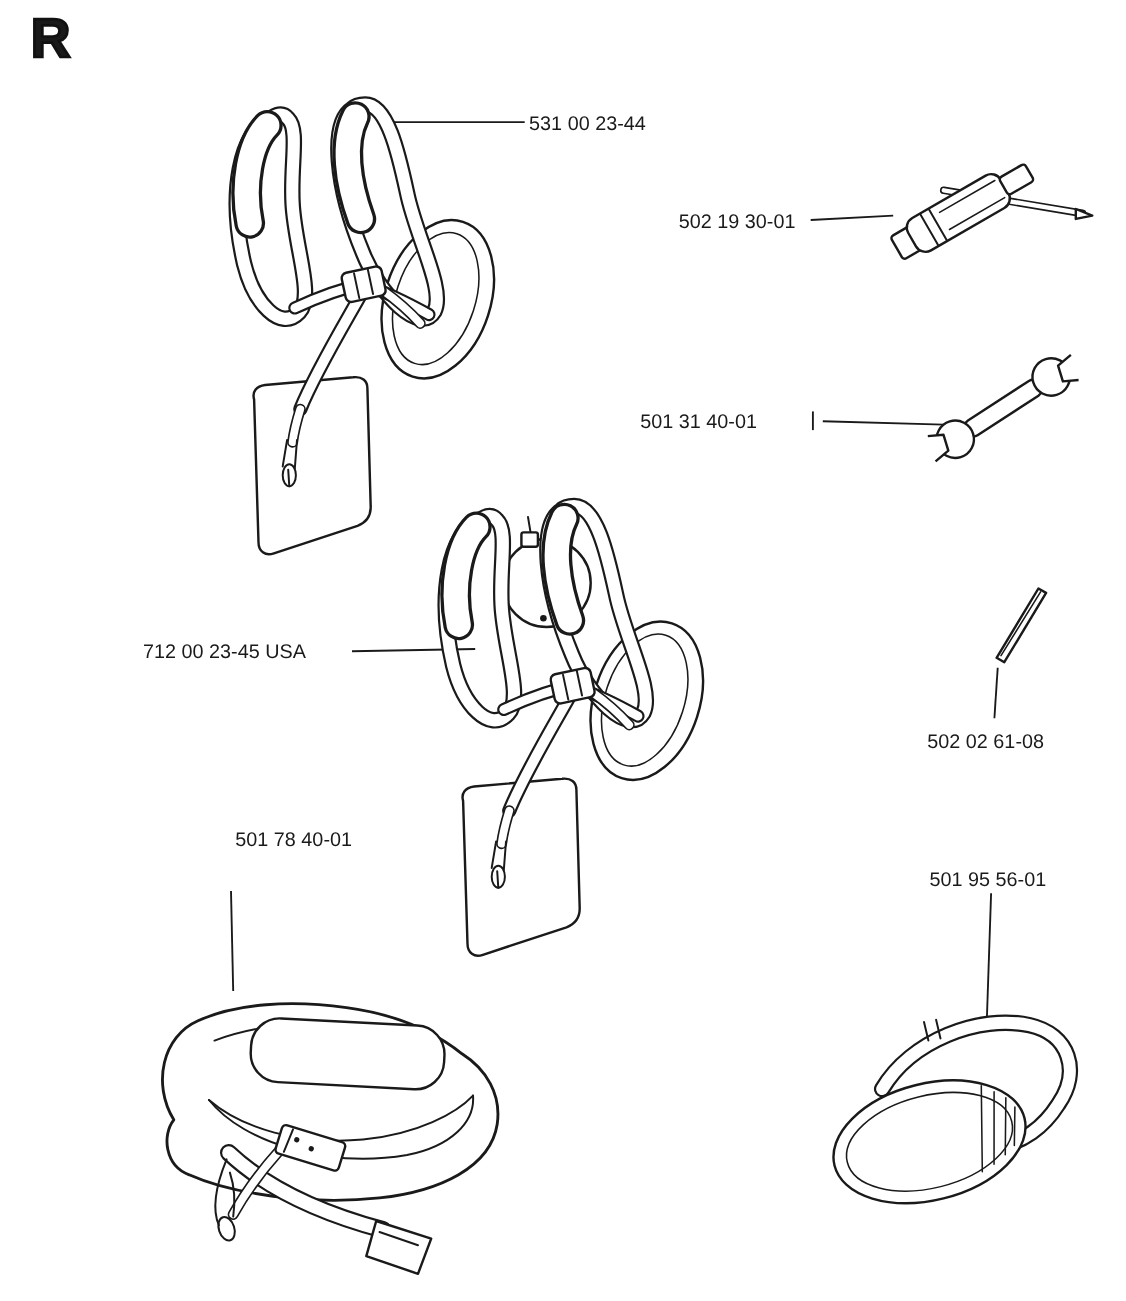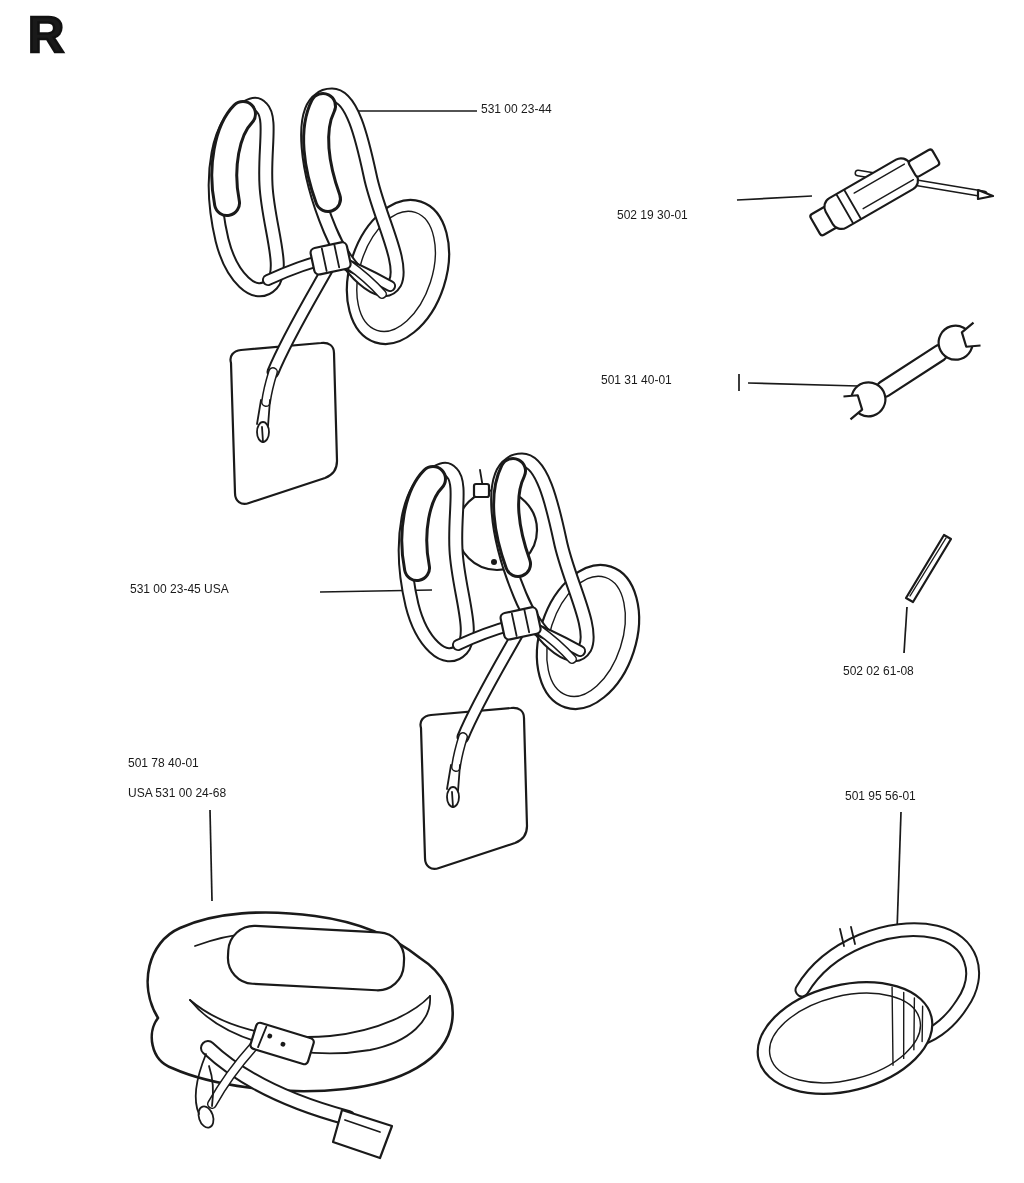--- a/index.html
+++ b/index.html
@@ -1,21 +1,21 @@
 <!DOCTYPE html>
 <html><head>
 <meta charset="utf-8">
 <style>
   html,body{margin:0;padding:0;background:#fff;}
   .page{position:relative;width:1024px;height:1183px;background:#ffffff;
         font-family:"Liberation Sans",sans-serif;color:#1a1a1a;overflow:hidden;}
   .section-letter{position:absolute;left:28px;top:6px;font-size:50px;font-weight:bold;
         -webkit-text-stroke:2.5px #111;letter-spacing:1px;}
-  .part-label{position:absolute;font-size:12px;white-space:nowrap;color:#1a1a1a;}
-  .belt-label{white-space:normal;text-align:left;line-height:30px;}
+  .part-label{position:absolute;font-size:18px;white-space:nowrap;color:#1a1a1a;}
+  .belt-label{white-space:normal;text-align:right;line-height:30px;}
   svg.canvas{position:absolute;left:0;top:0;}
   .outline{fill:#fff;stroke:#1a1a1a;stroke-width:2.2;stroke-linejoin:round;}
   .stroke{fill:none;stroke:#1a1a1a;stroke-width:1.8;stroke-linecap:round;}
   .thin{stroke-width:1.4;}
   .jaw{fill:#fff;stroke:#1a1a1a;stroke-width:2.2;stroke-linejoin:round;}
   .bo{fill:none;stroke:#1a1a1a;stroke-linecap:round;stroke-linejoin:round;}
   .bi{fill:none;stroke:#fff;stroke-linecap:round;stroke-linejoin:round;}
   .leaders path{stroke:#1a1a1a;stroke-width:1.7;fill:none;}
 </style>
 </head>
@@ -158,28 +158,27 @@
       <g transform="rotate(-14 845 1038)">
         <ellipse class="outline" cx="845" cy="1038" rx="89" ry="53"></ellipse>
         <ellipse class="stroke thin" cx="845" cy="1038" rx="77" ry="42"></ellipse>
         <path class="stroke thin" d="M 903,1000 L 885,1076 M 913,1008 L 897,1072 M 922,1016 L 909,1066 M 928,1026 L 919,1060"></path>
       </g>
     </g>
   </svg>
 
   <div class="part-label" style="left:481px;top:102px">531 00 23-44</div>
 
-  <div class="part-label" style="left:617px;top:208px">502 19 30-01</div>
+  <div class="part-label" style="left:617px;top:191px">502 19 30-01</div>
 
-  <div class="part-label" style="left:601px;top:373px">501 31 40-01</div>
+  <div class="part-label" style="left:582px;top:373px">501 31 40-01</div>
 
-  <div class="part-label" style="left:130px;top:582px">531 00 23-45 USA</div>
+  <div class="part-label" style="left:130px;top:582px">712 00 23-45 USA</div>
 
   <div class="part-label" style="left:843px;top:664px">502 02 61-08</div>
 
   <div class="part-label belt-label" style="left:128px;top:748px;width:192px">
     <div>501 78 40-01</div>
-    <div>USA 531 00 24-68</div>
   </div>
 
   <div class="part-label" style="left:845px;top:789px">501 95 56-01</div>
 
 </div>
 
 </body></html>

